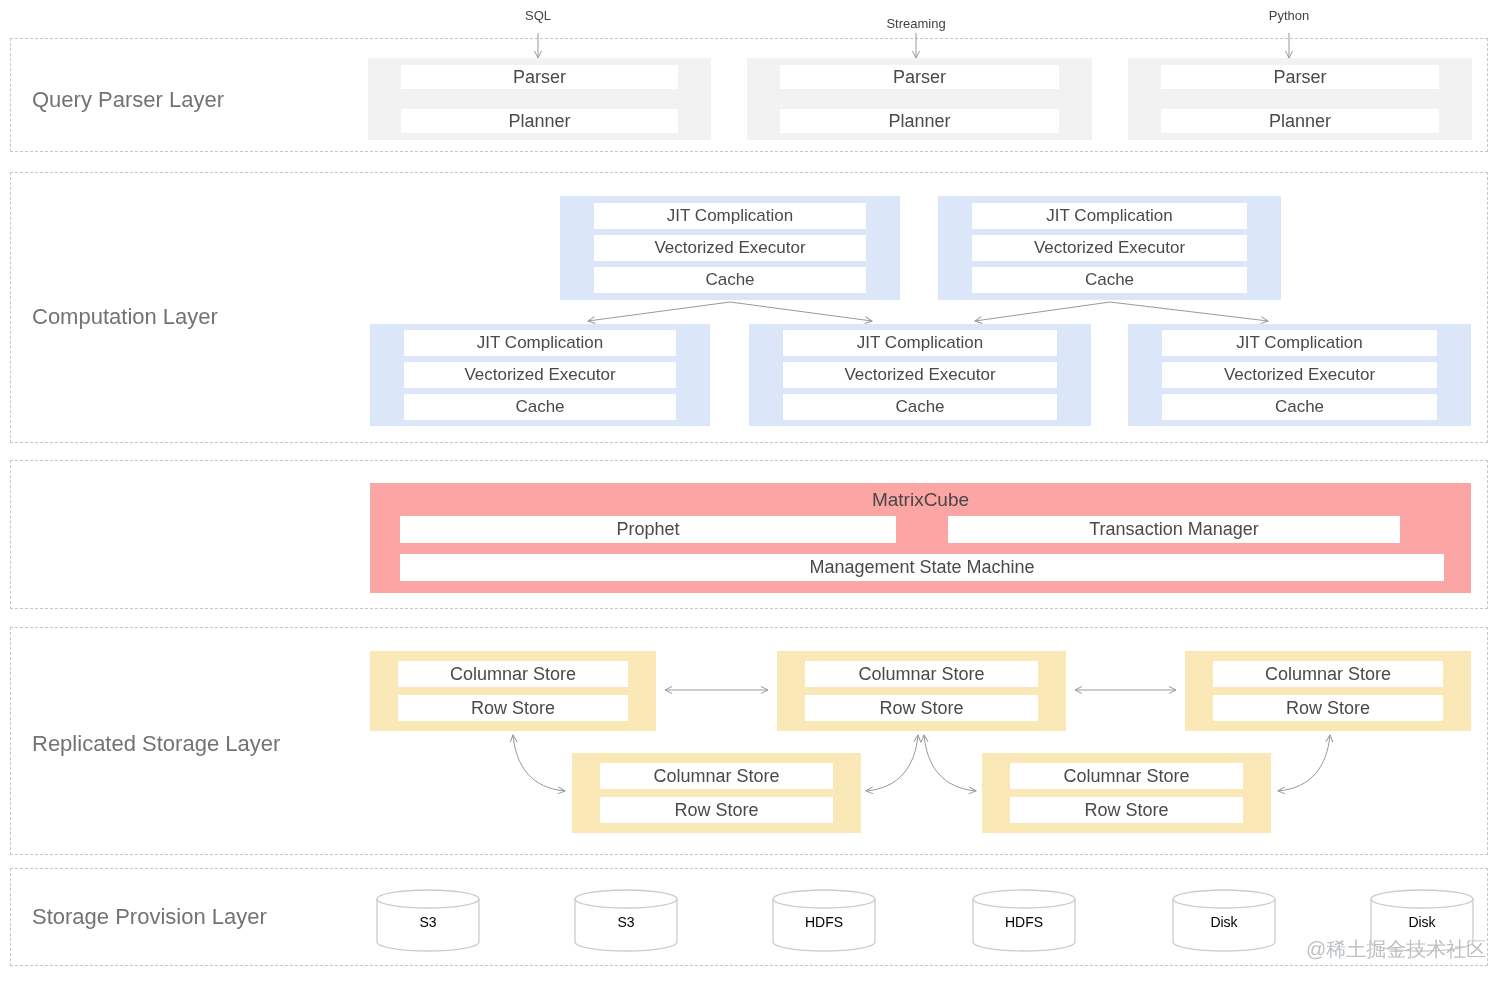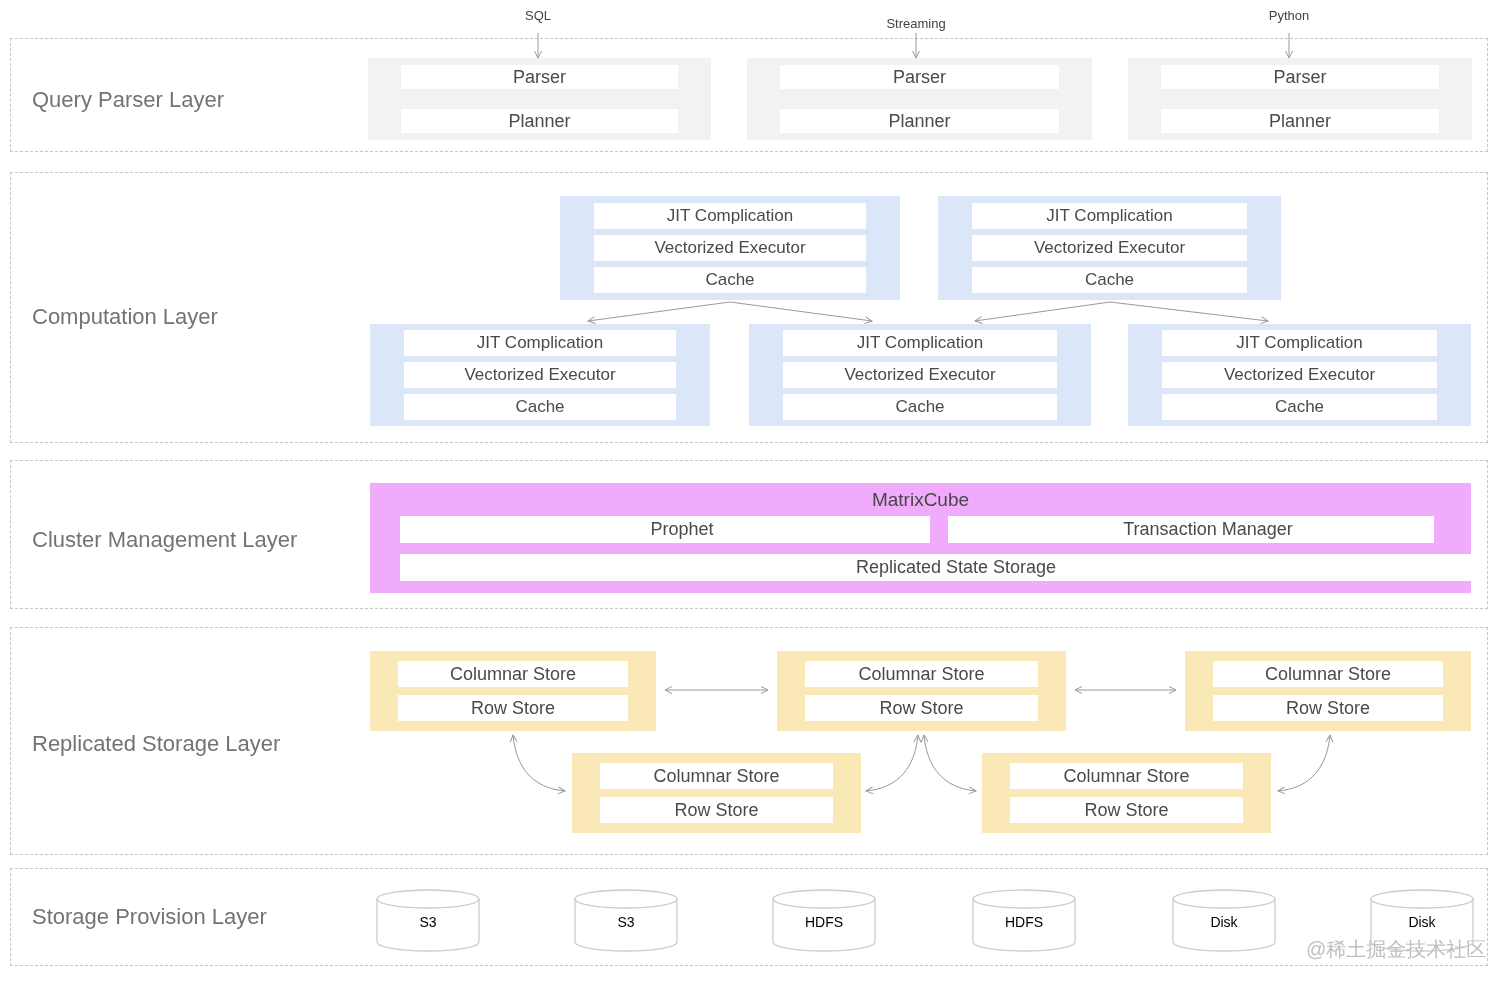--- a/index.html
+++ b/index.html
@@ -13,23 +13,23 @@
 
   .stack{position:absolute;display:flex;flex-direction:column;justify-content:center;box-sizing:border-box;}
   .gbox{background:#f2f2f2;gap:20px;padding:0 33px;}
   .bbox{background:#dbe7f8;gap:6px;padding:0 34px;}
   .ybox{background:#fae8b6;gap:8px;padding:16px 28px;}
   .wrow{background:#ffffff;display:flex;align-items:center;justify-content:center;font-size:18px;color:#4a4a4a;flex:0 0 auto;white-space:nowrap;}
   .gbox .wrow{height:24px;}
   .bbox .wrow{height:26px;font-size:17px;}
   .ybox .wrow{height:26px;}
 
-  .tbox{position:absolute;background:#f0abfc;}
+  .tbox{position:absolute;background:#fca5a5;}
   .tbox .tbox-title{position:absolute;top:6px;left:0;right:0;text-align:center;font-size:19px;color:#474747;}
-  .wrow-abs{position:absolute;background:#ffffff;display:flex;align-items:center;justify-content:center;font-size:18px;height:27px;color:#4a4a4a;padding-left:34px;}
+  .wrow-abs{position:absolute;background:#ffffff;display:flex;align-items:center;justify-content:center;font-size:18px;height:27px;color:#4a4a4a;}
 
   .cyl{position:absolute;width:106px;height:70px;}
   .cyl svg{position:absolute;left:0;top:0;}
   .cyl-label{position:absolute;left:0;right:0;top:26px;text-align:center;font-size:14px;color:#000000;}
 
   #arrows{position:absolute;left:0;top:0;pointer-events:none;z-index:5;}
   .watermark{position:absolute;left:1306px;top:936px;font-size:20px;color:#bdc0c3;z-index:9;white-space:nowrap;}
 </style>
 </head>
 <body>
@@ -80,27 +80,26 @@
     <div class="wrow">Vectorized Executor</div>
     <div class="wrow">Cache</div>
   </div>
   <div class="stack bbox" style="left:1128px;top:324px;width:343px;height:102px;">
     <div class="wrow">JIT Complication</div>
     <div class="wrow">Vectorized Executor</div>
     <div class="wrow">Cache</div>
   </div>
 
   <div class="layer" style="top:460px;height:149px;"></div>
-  <div class="layer-label" style="top:527px;">Cluster Management Layer</div>
 
   <div class="tbox" style="left:370px;top:483px;width:1101px;height:110px;">
     <div class="tbox-title">MatrixCube</div>
     <div class="wrow-abs" style="left:30px;top:33px;width:496px;">Prophet</div>
     <div class="wrow-abs" style="left:578px;top:33px;width:452px;">Transaction Manager</div>
-    <div class="wrow-abs" style="left:30px;top:71px;width:1044px;">Replicated State Storage</div>
+    <div class="wrow-abs" style="left:30px;top:71px;width:1044px;">Management State Machine</div>
   </div>
 
   <div class="layer" style="top:627px;height:228px;"></div>
   <div class="layer-label" style="top:731px;">Replicated Storage Layer</div>
 
   <div class="stack ybox" style="left:370px;top:651px;width:286px;height:80px;">
     <div class="wrow">Columnar Store</div>
     <div class="wrow">Row Store</div>
   </div>
   <div class="stack ybox" style="left:777px;top:651px;width:289px;height:80px;">

